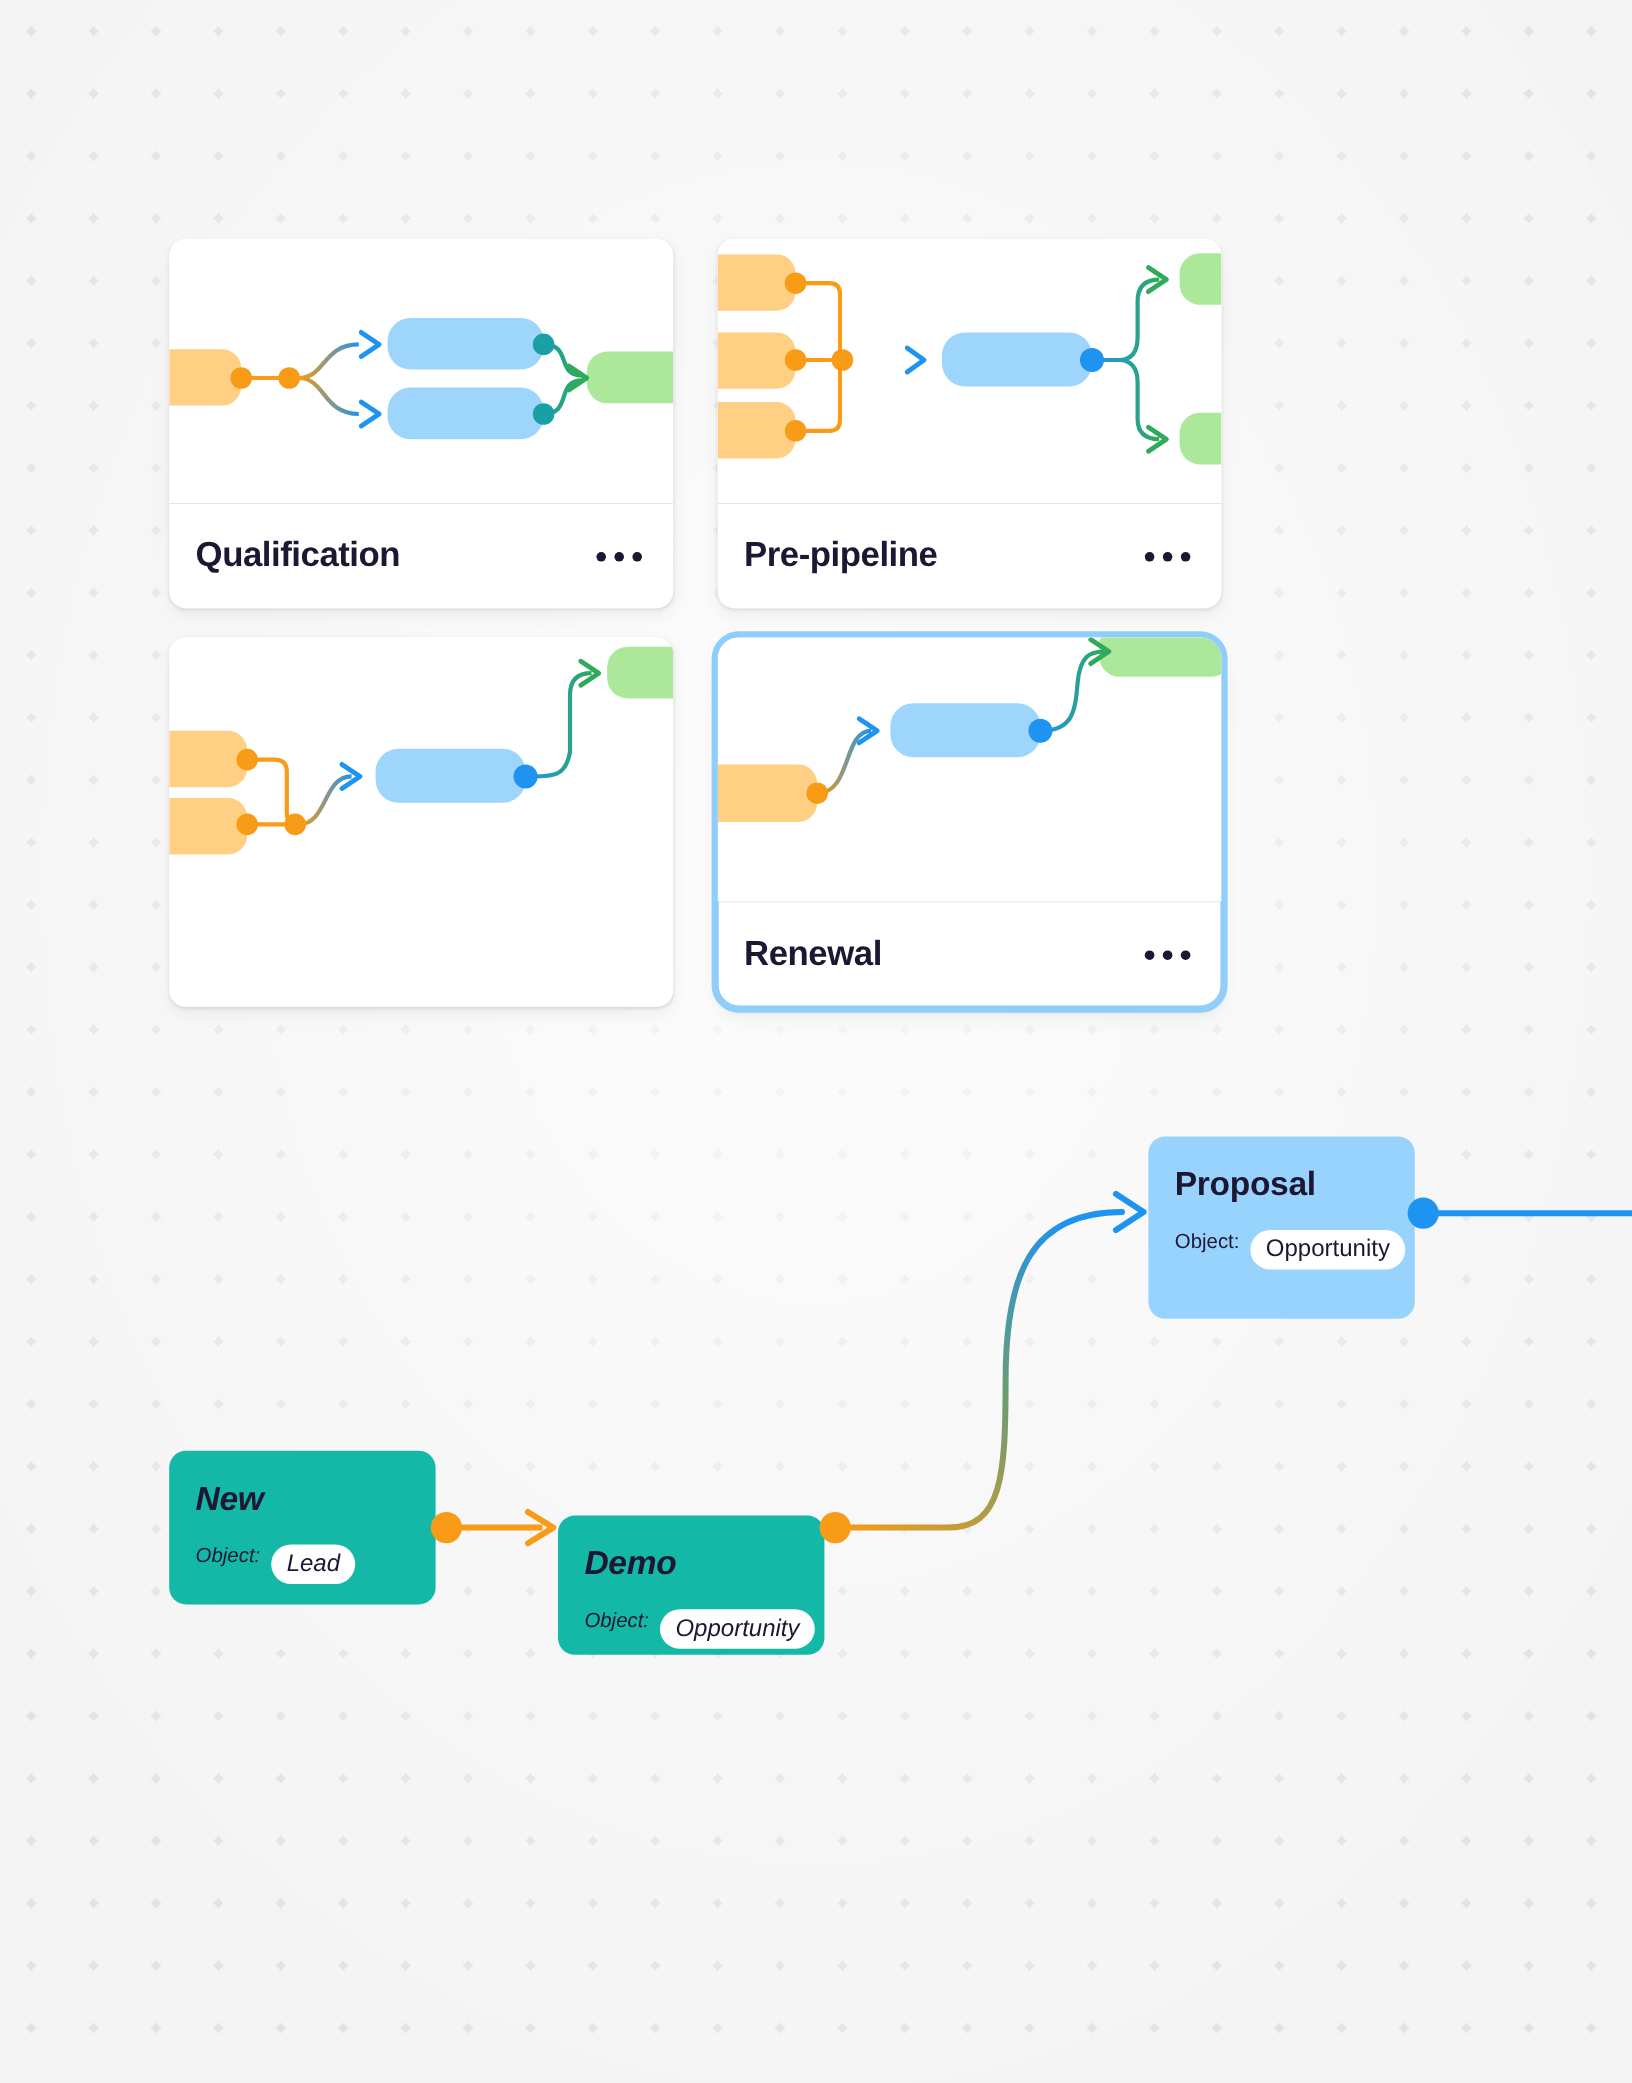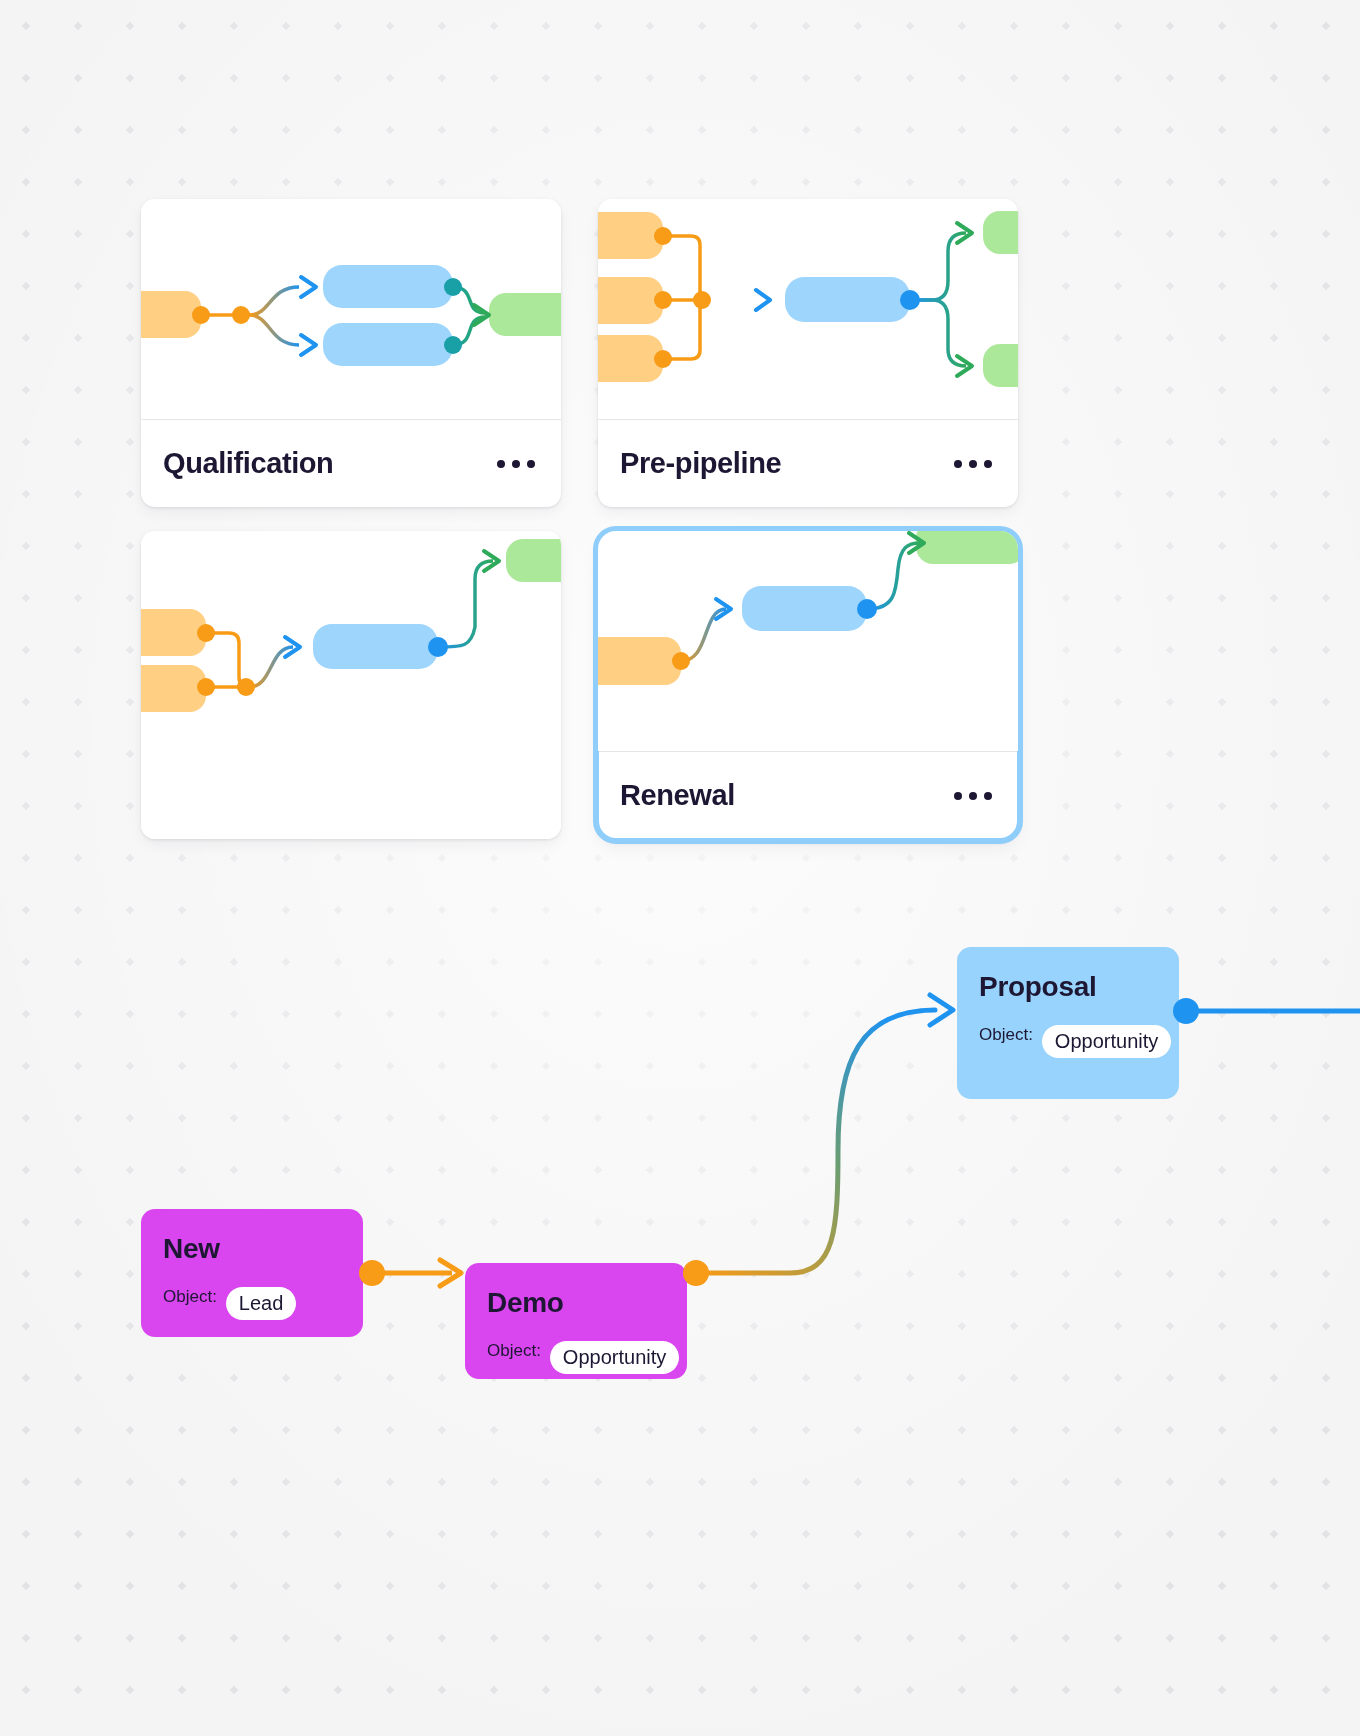--- a/index.html
+++ b/index.html
@@ -53,21 +53,21 @@
     display:flex;align-items:center;gap:7px;cursor:pointer;padding:8px 4px;
   }
   .dots-btn i{display:block;width:8px;height:8px;border-radius:50%;background:#1d1733;}
   
   #flow{position:absolute;left:0;top:0;width:1360px;height:1736px;}
   #flow-edges{position:absolute;left:0;top:0;}
   .node{
     position:absolute;border-radius:14px;box-sizing:border-box;
     padding:26px 22px 22px 22px;
   }
-  .node.orange{background:#d946ef;}
+  .node.orange{background:#14b8a6;font-style:italic;}
   .node.blue{background:#98d3fd;}
   .node-title{
     font-size:28px;font-weight:bold;letter-spacing:-0.3px;color:#1d1733;
     line-height:1;margin-bottom:24px;
   }
   .node-meta{display:flex;gap:9px;}
   .node-meta-label{font-size:17px;color:#1d1733;font-weight:normal;}
   .node-badge{
     background:#ffffff;border-radius:999px;padding:5px 13px;
     font-size:20px;color:#1d1733;white-space:nowrap;

